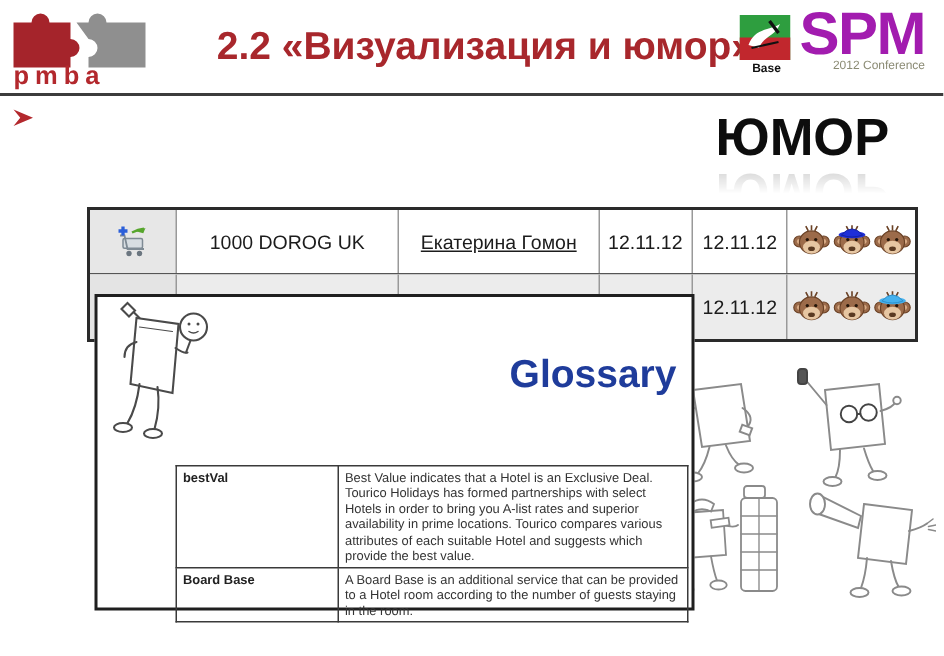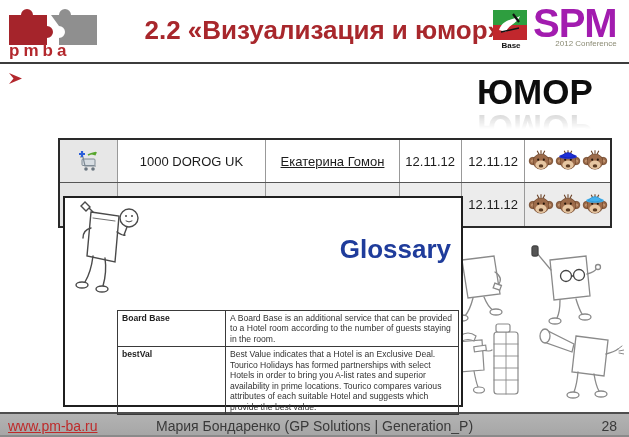--- a/index.html
+++ b/index.html
@@ -253,26 +253,26 @@
         <path d="M22,56 q-2,16 -8,26" fill="none"></path>
         <path d="M34,58 q2,14 -2,28" fill="none"></path>
         <ellipse cx="11" cy="85" rx="6" ry="3"></ellipse>
         <ellipse cx="31" cy="89" rx="6" ry="3"></ellipse>
       </g>
     </svg>
     <div class="glossary-title">Glossary</div>
     <table class="glossary-table">
       <tbody>
           <tr>
+        <td class="term">bestVal</td>
+        <td>Best Value indicates that a Hotel is an Exclusive Deal. Tourico Holidays has formed partnerships with select Hotels in order to bring you A-list rates and superior availability in prime locations. Tourico compares various attributes of each suitable Hotel and suggests which provide the best value.</td>
+      </tr>
+      <tr>
         <td class="term">Board Base</td>
         <td>A Board Base is an additional service that can be provided to a Hotel room according to the number of guests staying in the room.</td>
-      </tr>
-      <tr>
-        <td class="term">bestVal</td>
-        <td>Best Value indicates that a Hotel is an Exclusive Deal. Tourico Holidays has formed partnerships with select Hotels in order to bring you A-list rates and superior availability in prime locations. Tourico compares various attributes of each suitable Hotel and suggests which provide the best value.</td>
       </tr>
     </tbody>
       </table>
   </div>
 
   <div class="cartoons">
     <svg class="fig fig-walk" width="62" height="72" viewBox="0 0 62 72">
       <g stroke="#8a8a8a" stroke-width="1.3" fill="#fff" stroke-linecap="round">
         <polygon points="12,8 44,4 50,42 18,46"></polygon>
         <path d="M13,20 q-8,4 -4,11" fill="none"></path>
@@ -323,19 +323,14 @@
         <path d="M70,36 q8,-2 12,-5" fill="none"></path>
         <path d="M82,31 l4,-3 M83,33 l5,-1 M83,35 l5,1" stroke-width="1"></path>
         <path d="M42,54 q-1,12 -4,20" fill="none"></path>
         <path d="M58,56 q2,12 5,17" fill="none"></path>
         <ellipse cx="37" cy="77" rx="6" ry="3"></ellipse>
         <ellipse cx="65" cy="76" rx="6" ry="3"></ellipse>
       </g>
     </svg>
   </div>
 
-  <div class="footer">
-    <span class="footer-site">www.pm-ba.ru</span>
-    <span class="footer-author">Мария Бондаренко (GP Solutions | Generation_P)</span>
-    <span class="footer-page">28</span>
-  </div>
 
 </div>
 
 </body></html>

